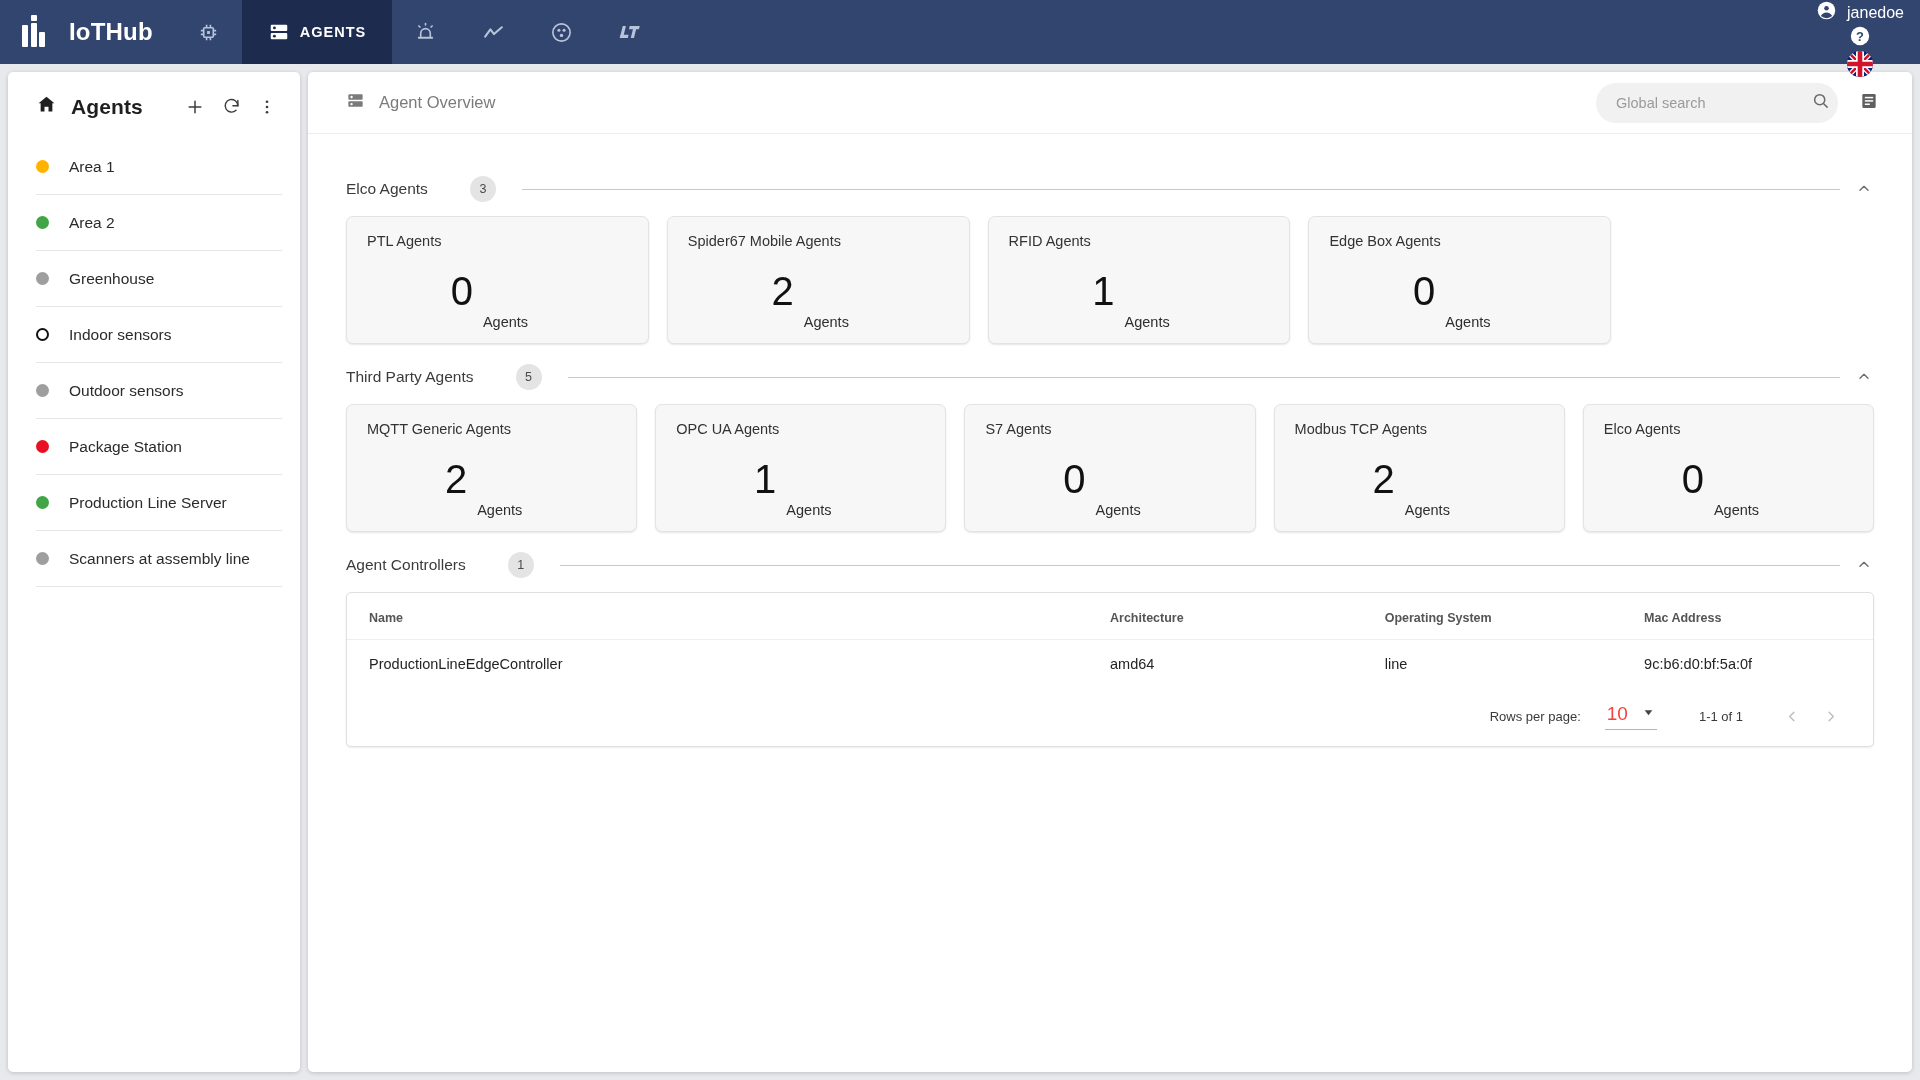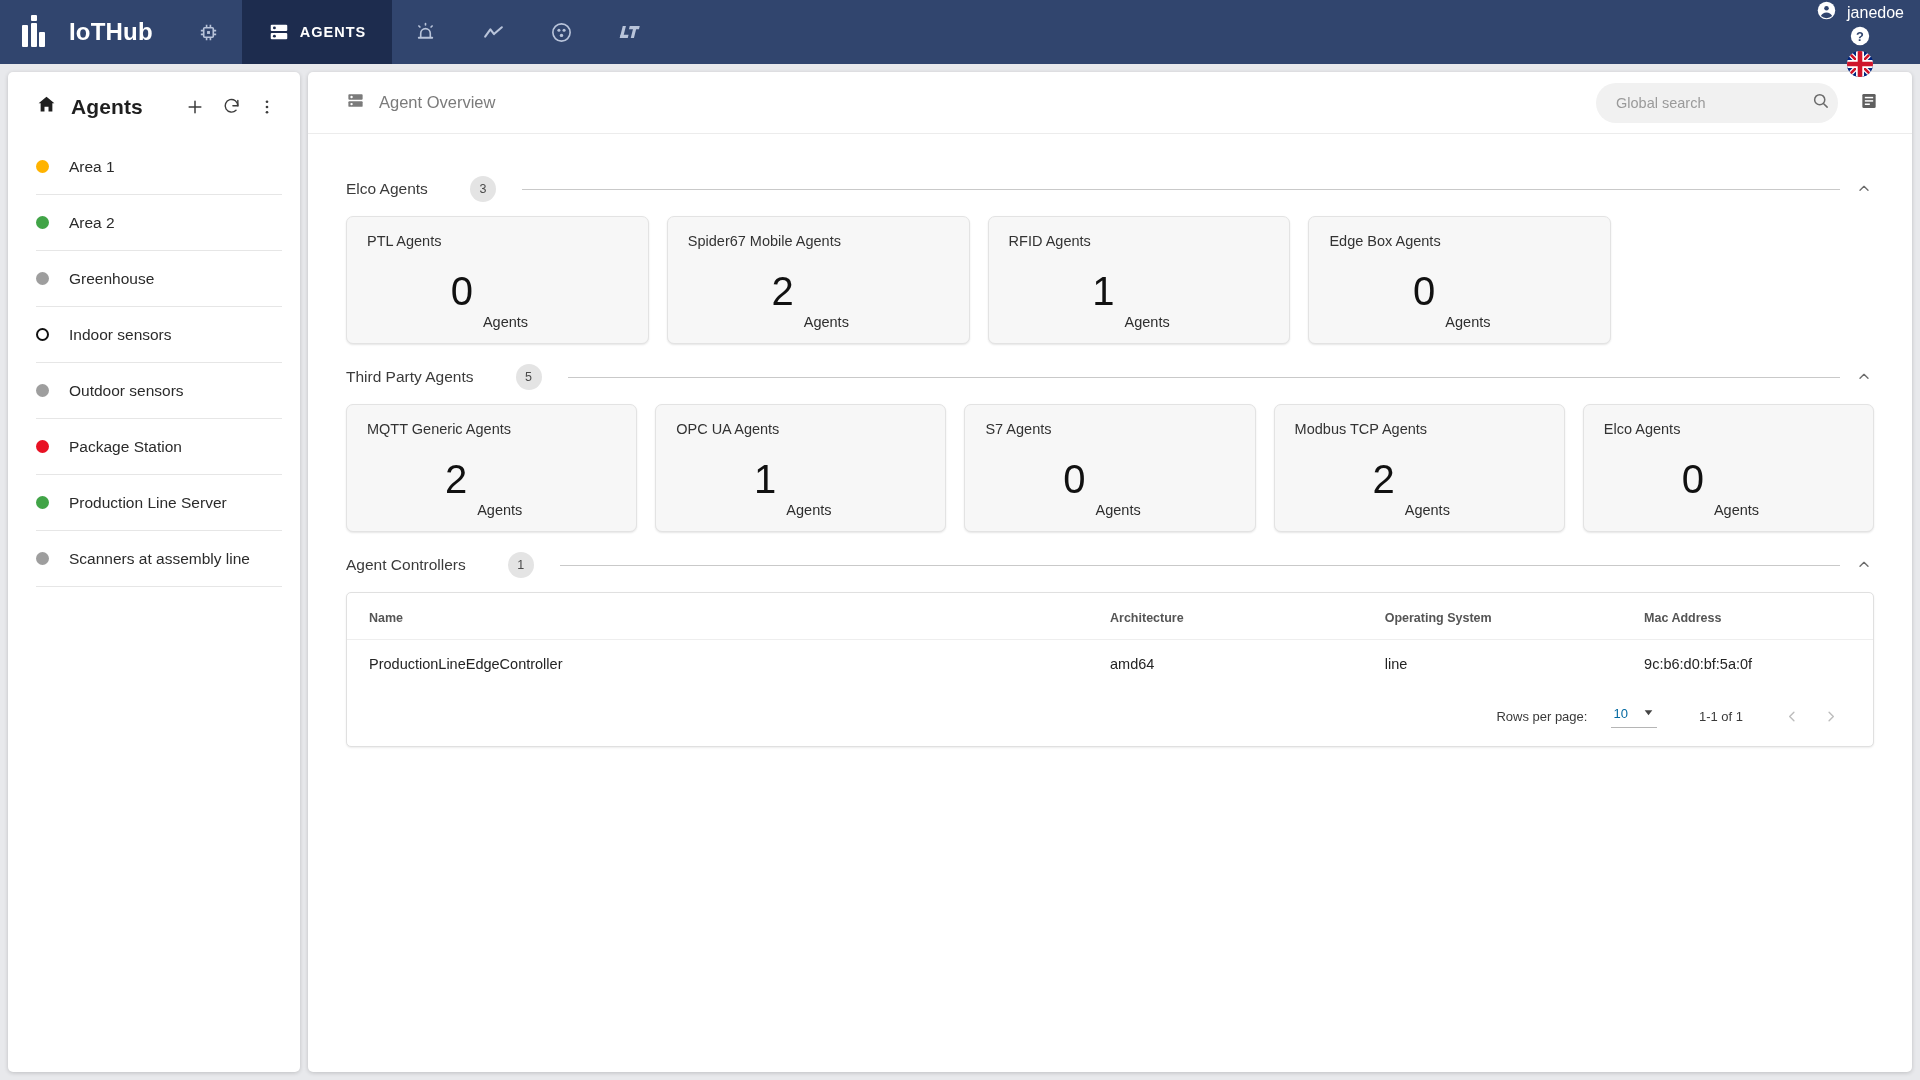--- a/index.html
+++ b/index.html
@@ -167,21 +167,21 @@
   .c4 { width: 15%; }
   .tbl-foot {
     display:flex; align-items:center; justify-content:flex-end;
     gap: 0; padding: 14px 24px 16px 0; height: 58px;
   }
   .rpp-label { font-size: 13px; color:#3a3a3a; }
   .rpp-sel {
     display:flex; align-items:center; gap: 14px; margin-left: 24px;
     border-bottom: 1px solid #b5b5b5; padding: 0 2px 4px 2px; cursor:pointer;
   }
-  .rpp-val { font-size: 13px; color:#0369a1; }
+  .rpp-val { font-size: 19px; color:#ef4444; }
   .range { font-size: 13px; color:#3a3a3a; margin-left: 42px; }
   .pg-btn {
     width: 38px; height: 38px; display:flex; align-items:center; justify-content:center;
     color:#bdbdbd; cursor:pointer;
   }
   .pg-btn.first { margin-left: 30px; }
 </style>
 </head>
 <body>
 

